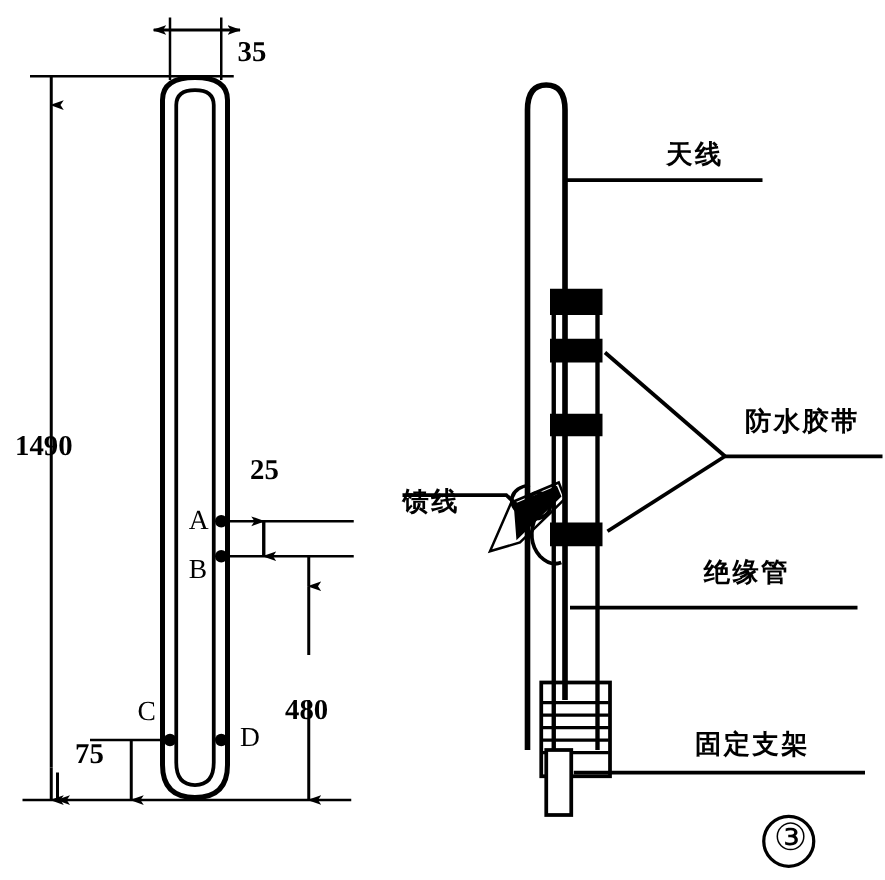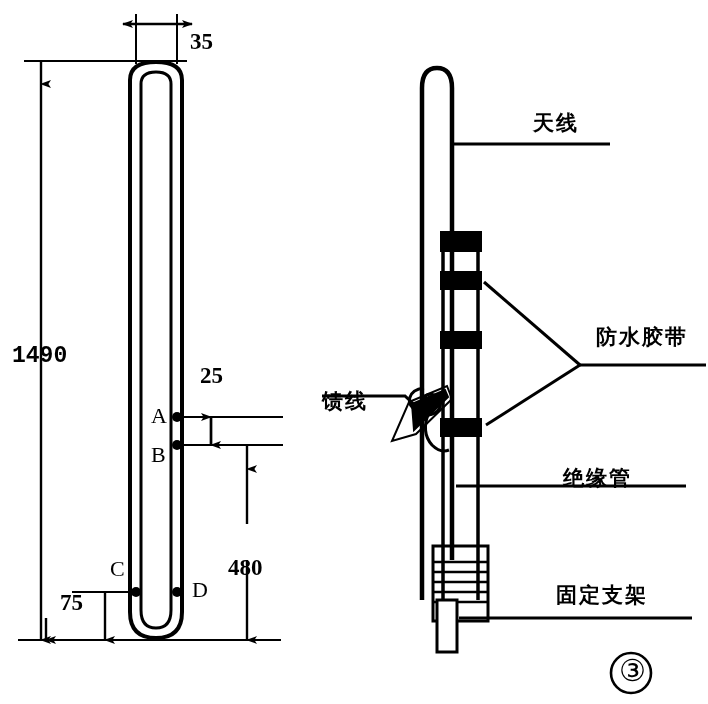--- a/index.html
+++ b/index.html
@@ -197,41 +197,41 @@
 
         <path d="M322,396 L405,396 L424,414"></path>
       </g>
 
       <circle cx="631" cy="673" r="20" fill="none" stroke="#000" stroke-width="2.6"></circle>
     </g>
   </svg>
 
   <div class="dim-text" style="left:190px; top:30px;">35</div>
 
-  <div class="dim-text" style="left:12px; top:345px;font-family:Liberation Mono, monospace;">1490</div>
+  <div class="dim-text" style="left:12px; top:345px;">1490</div>
 
   <div class="dim-text" style="left:200px; top:364px;">25</div>
 
   <div class="dim-text" style="left:228px; top:532px;margin-top:24px;">480</div>
 
   <div class="dim-text" style="left:60px; top:591px;">75</div>
 
   <div class="pt-label" style="left:151px; top:405px;">A</div>
 
   <div class="pt-label" style="left:151px; top:444px;">B</div>
 
   <div class="pt-label" style="left:110px; top:558px;">C</div>
 
   <div class="pt-label" style="left:192px; top:579px;">D</div>
 
   <div class="cn-label" style="left:533px; top:113px;">天线</div>
 
   <div class="cn-label" style="left:596px; top:327px;">防水胶带</div>
 
-  <div class="cn-label" style="left:563px; top:468px;">绝缘管</div>
+  <div class="cn-label" style="left:563px; top:448px;">绝缘管</div>
 
   <div class="cn-label" style="left:556px; top:585px;">固定支架</div>
 
   <div class="cn-label" style="left:322px; top:365px;margin-top:26px;">馈线</div>
 
   <div class="fig-num" style="left:619px; top:656px;">③</div>
 
 </div>
 
 </body></html>

